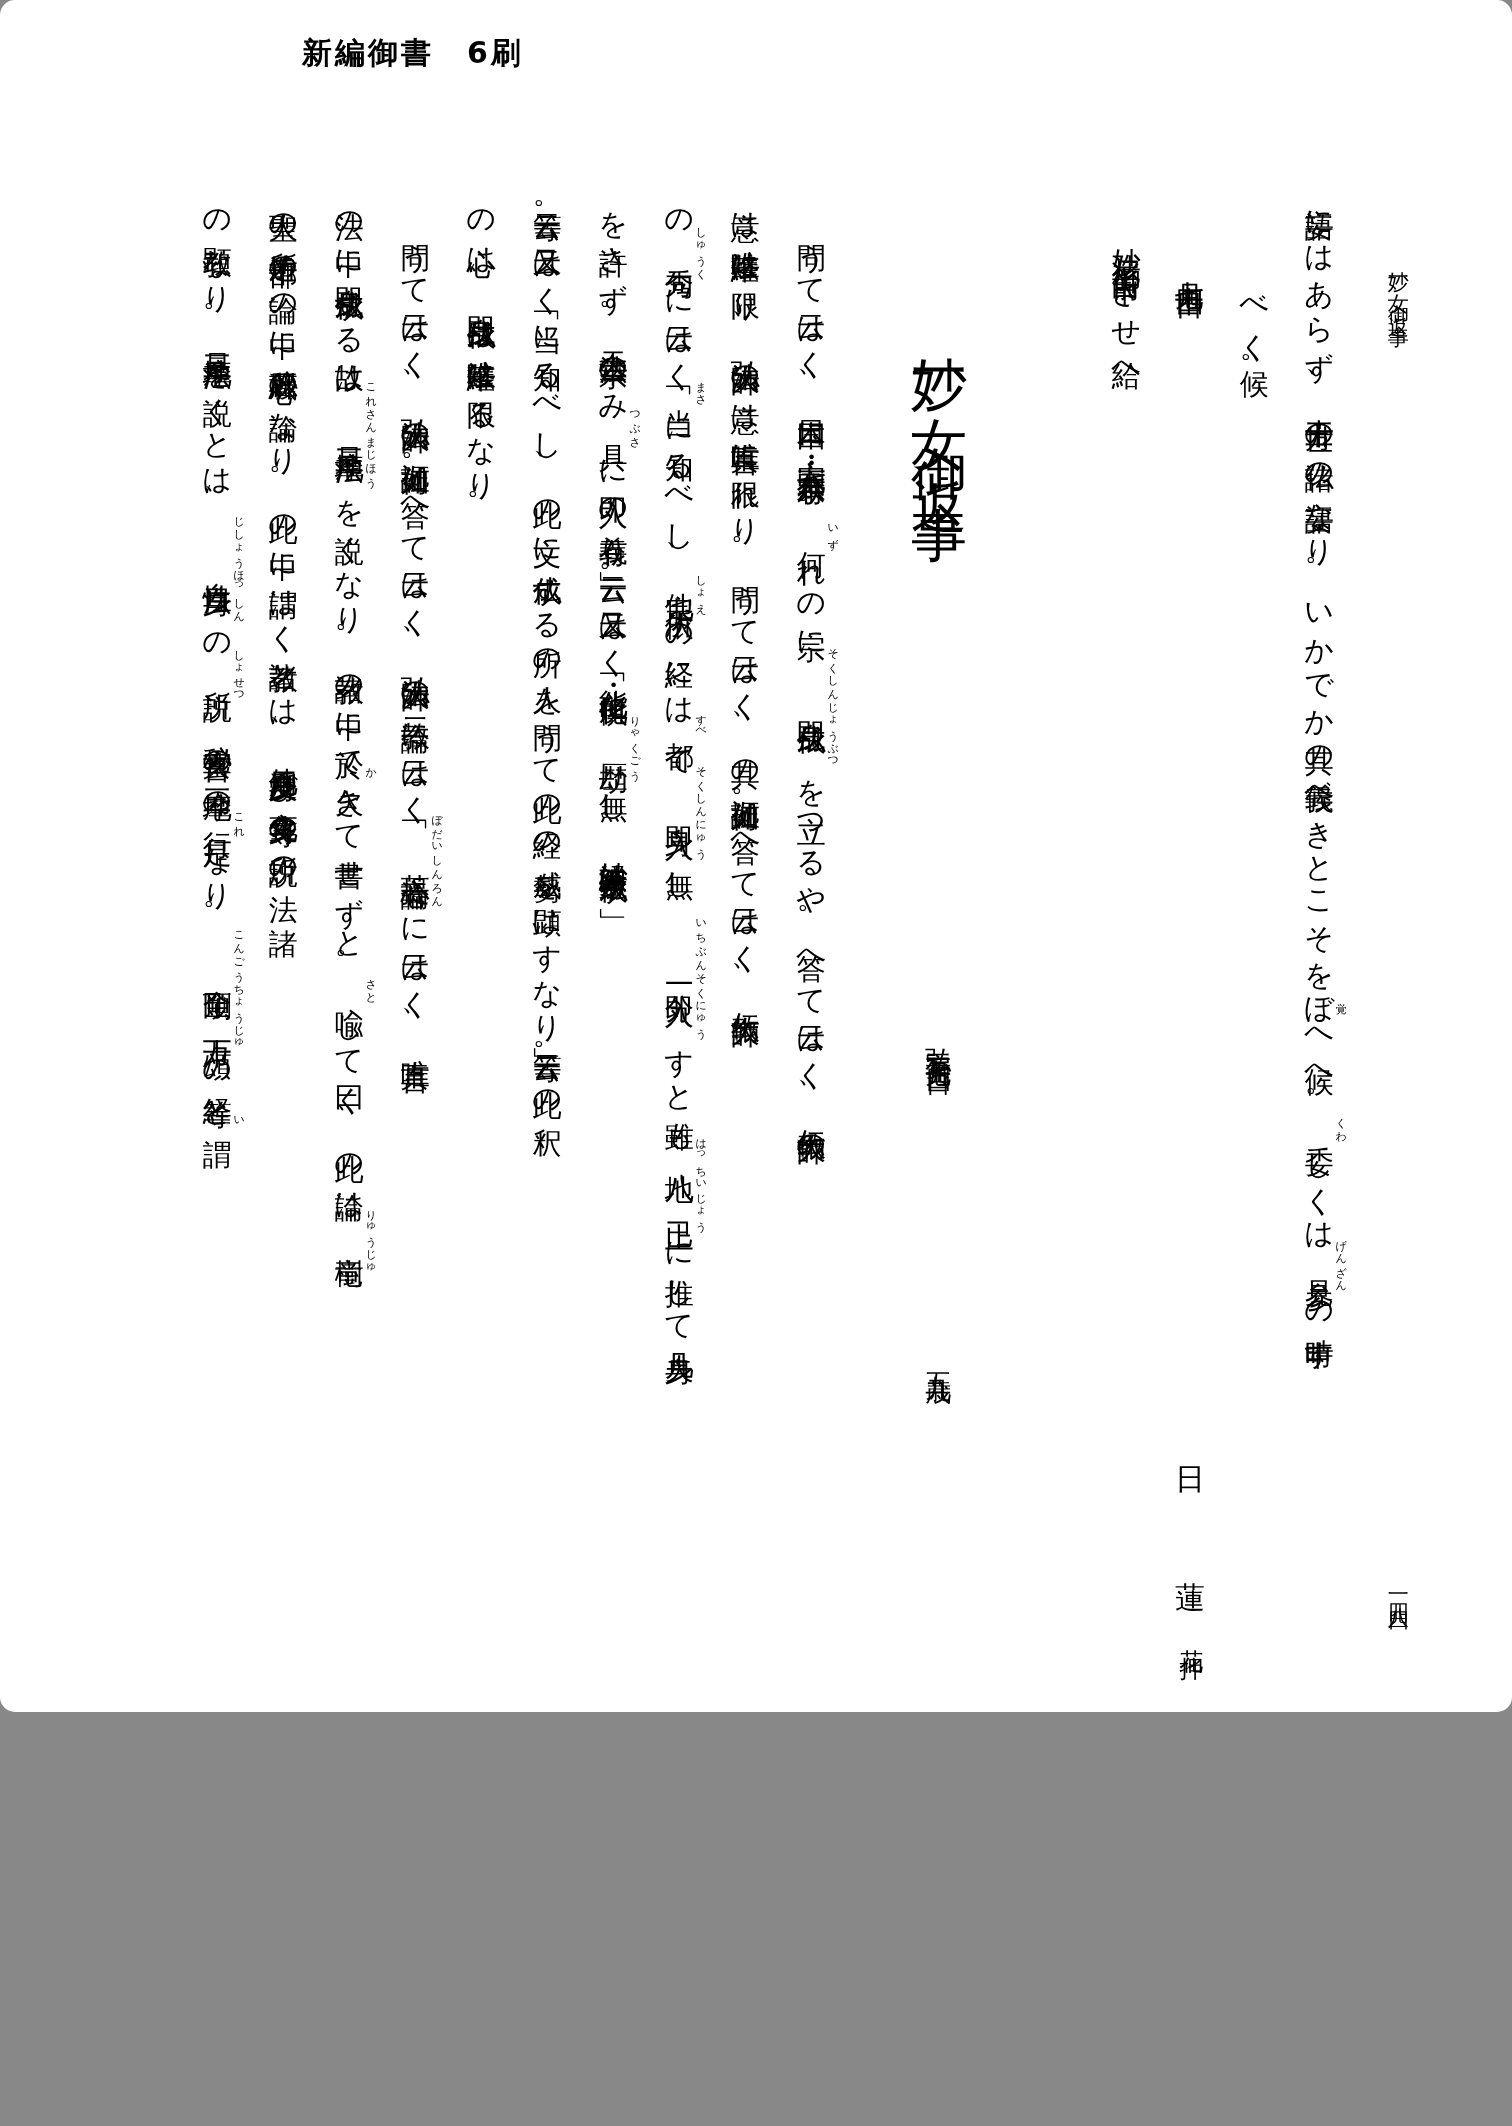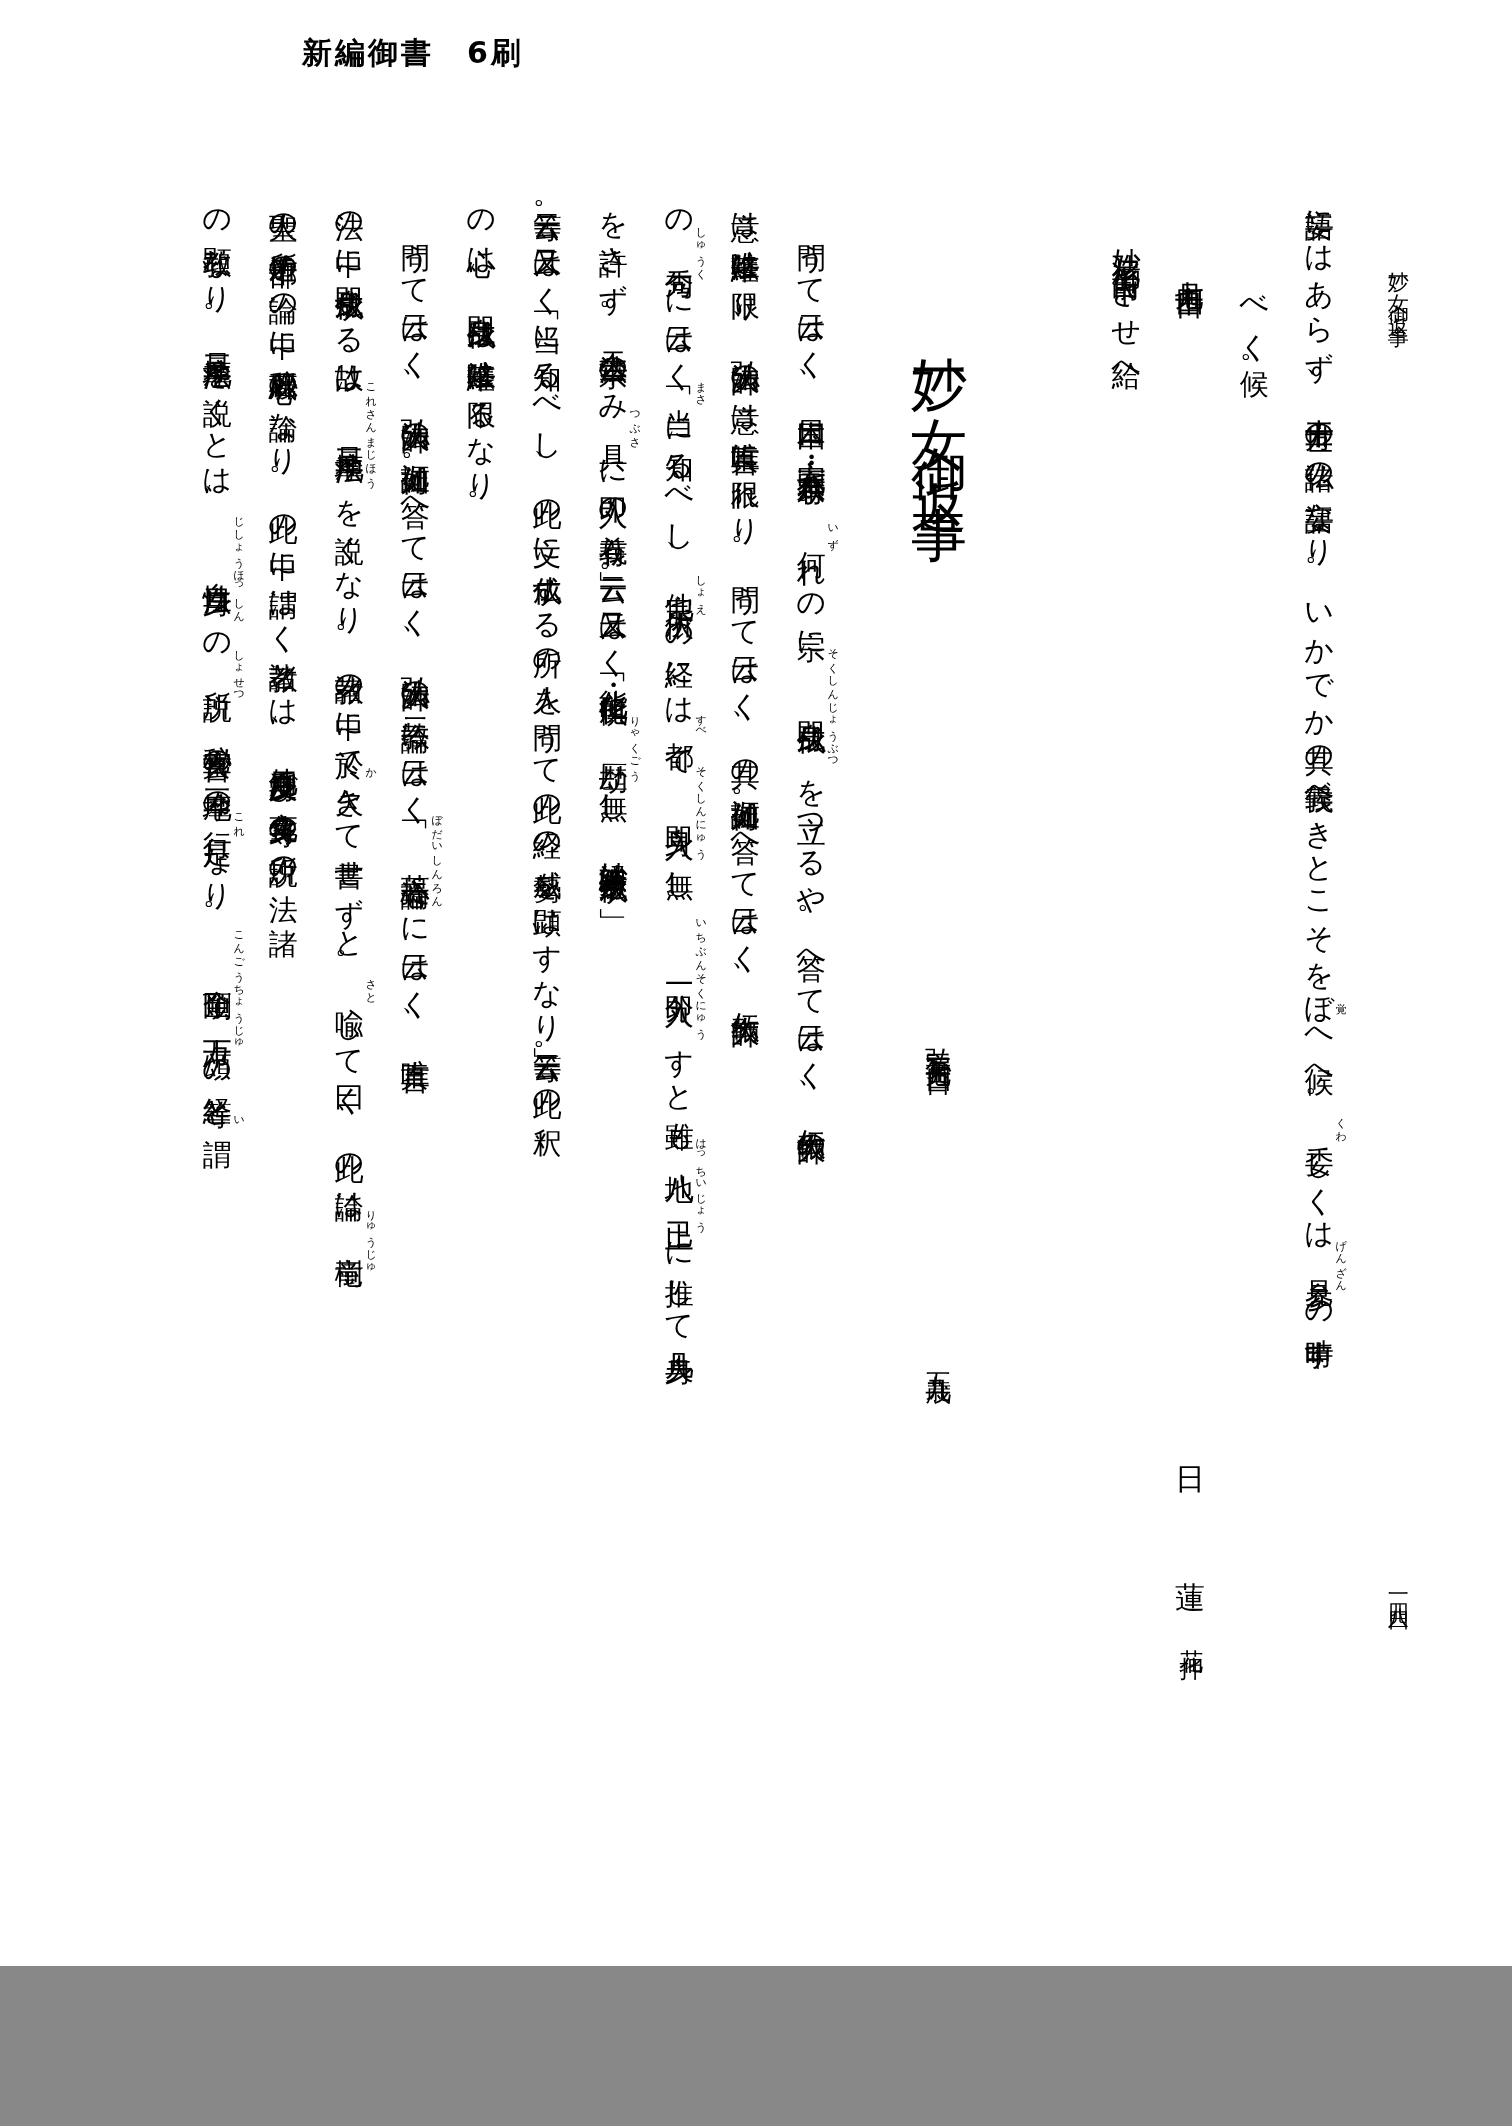--- a/index.html
+++ b/index.html
@@ -1,22 +1,23 @@
 <!DOCTYPE html>
 <html lang="ja"><head>
 <meta charset="utf-8">
 <style>
   html,body{margin:0;padding:0;background:#888;}
   .page{
     position:relative;
-    width:1512px;height:1966px;
+    width:1512px;height:1712px;
     background:#ffffff;
     overflow:hidden;
     font-family:"DejaVu Serif","Liberation Serif",serif;
     color:#000000;
+    border-radius:15px;
   }
   .htext{
     position:absolute;
     font-family:"DejaVu Sans","Liberation Sans",sans-serif;
     font-weight:bold;
     font-size:30px;
     letter-spacing:3px;
     white-space:nowrap;
   }
   .v{

